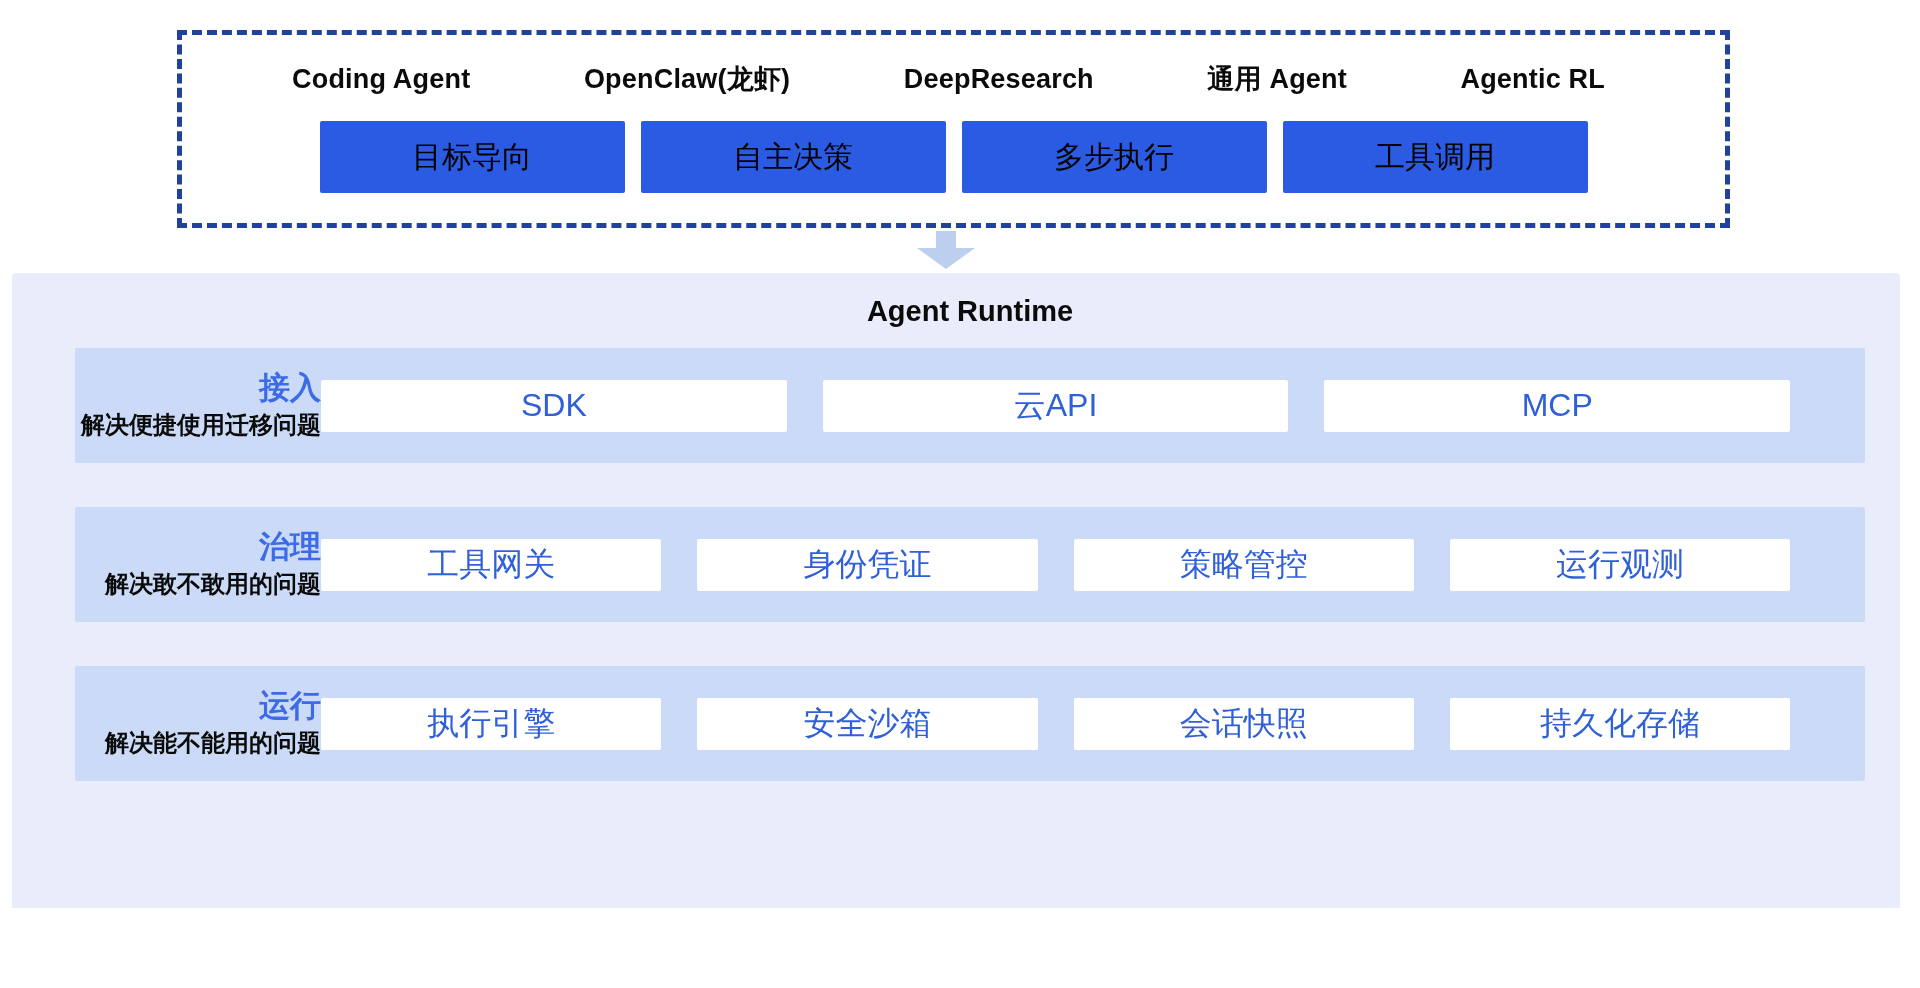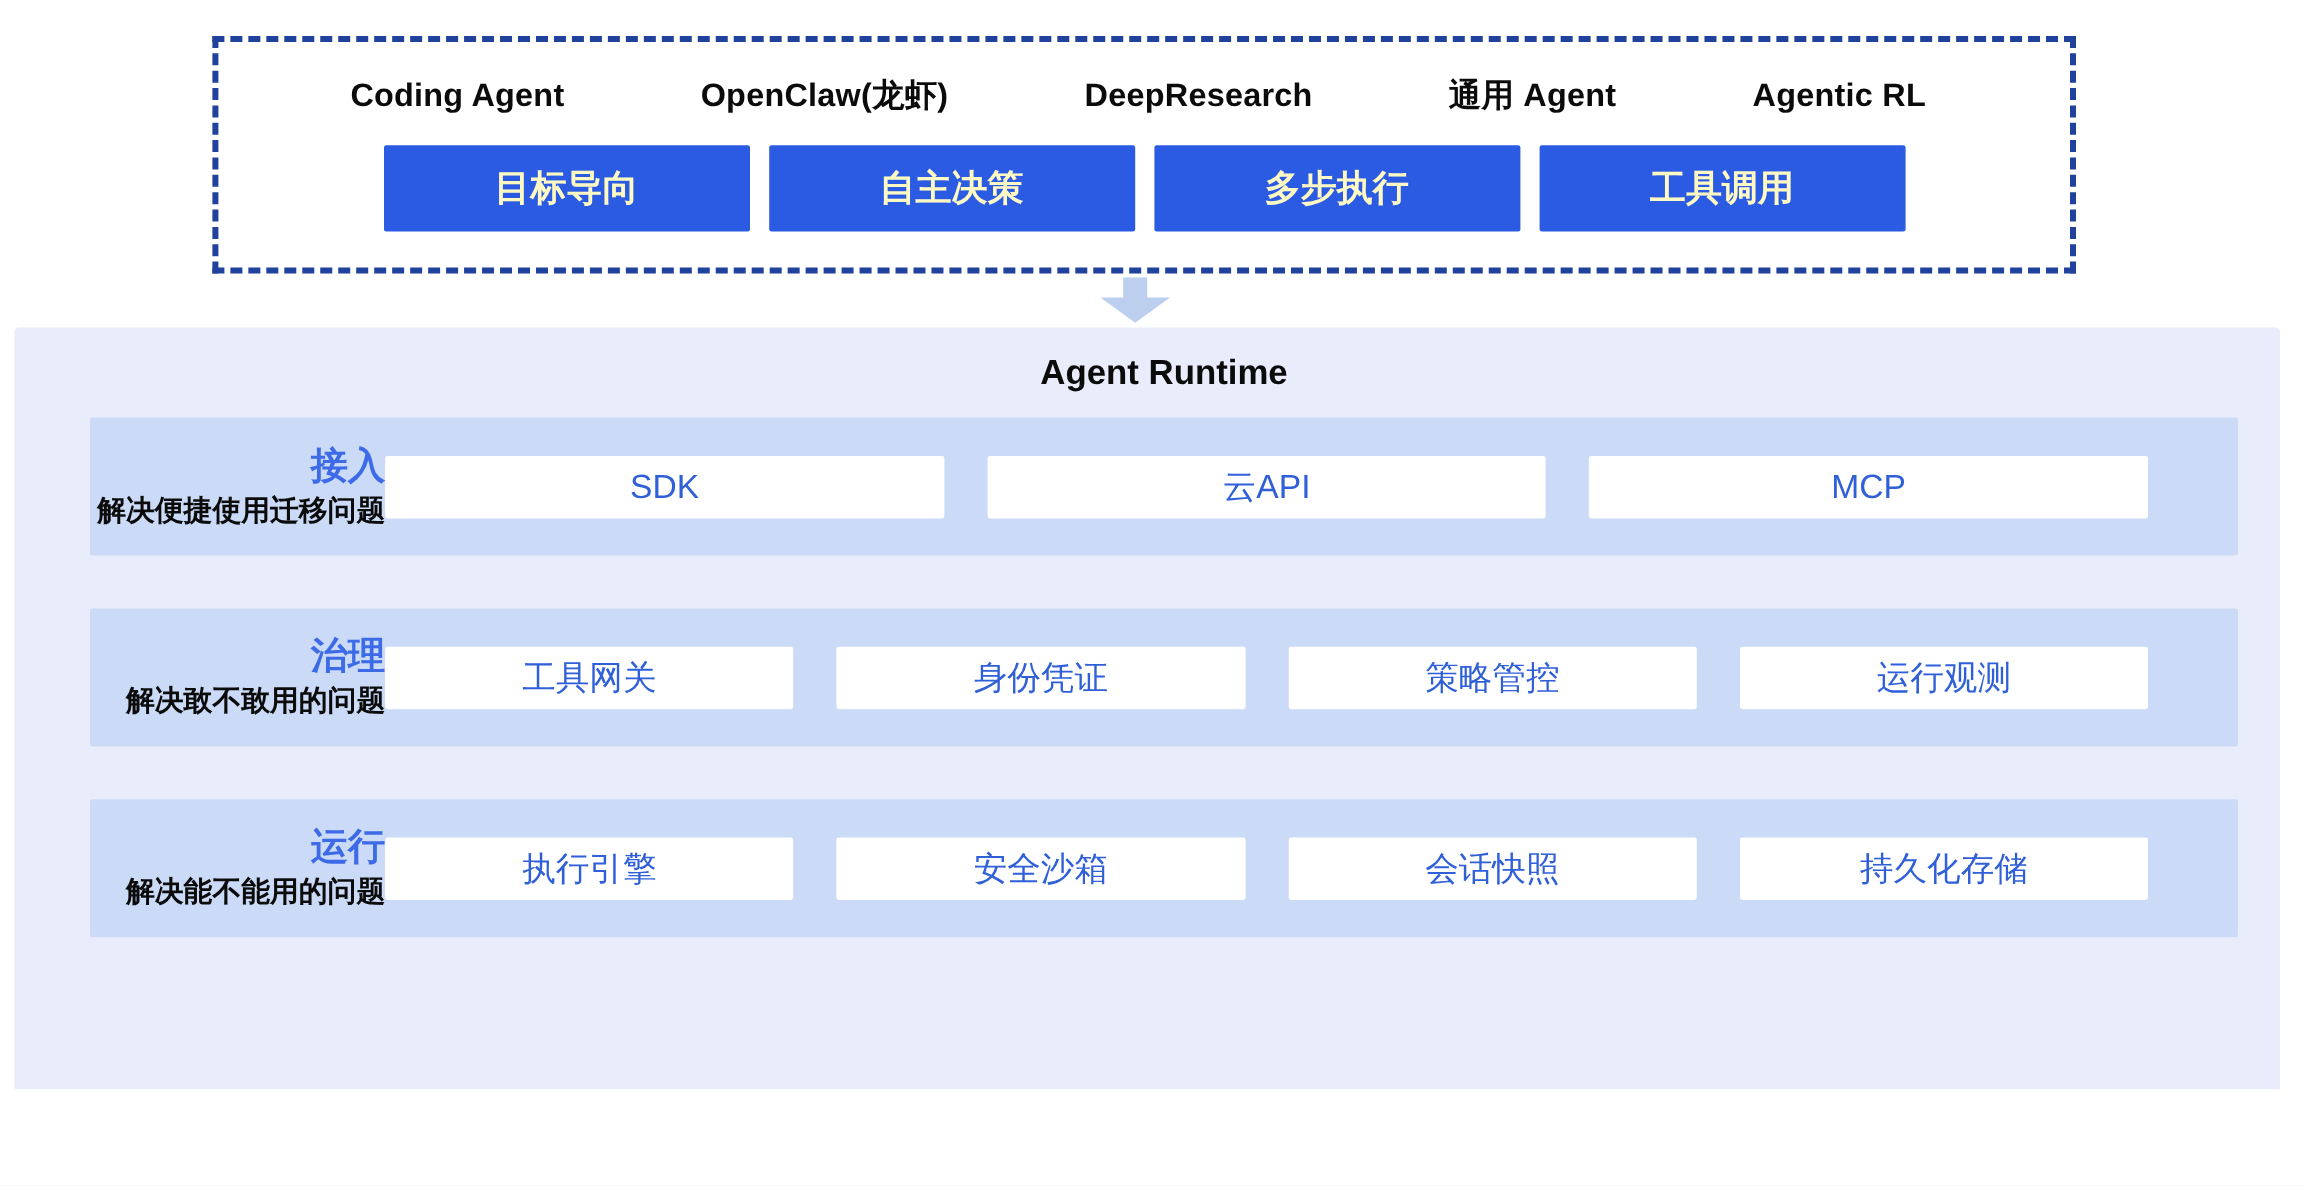--- a/index.html
+++ b/index.html
@@ -42,23 +42,23 @@
   .buttons-row {
     display: flex;
     justify-content: center;
     gap: 16px;
     margin-top: 24px;
   }
   .cap-button {
     width: 305px;
     height: 72px;
     background: #2b5be2;
-    color: #fef9c3;
+    color: #000000;
     font-size: 30px;
-    font-weight: bold;
+    font-weight: normal;
     display: flex;
     align-items: center;
     justify-content: center;
     border-radius: 2px;
   }
 
   
   .down-arrow {
     position: absolute;
     left: 917px;
@@ -127,21 +127,21 @@
     padding-right: 75px;
     align-items: center;
   }
   .item-box {
     flex: 1;
     height: 52px;
     background: #ffffff;
     display: flex;
     align-items: center;
     justify-content: center;
-    font-size: 28px;
+    font-size: 32px;
     font-weight: 500;
     color: #3060d8;
     border-radius: 2px;
     white-space: nowrap;
   }
 </style>
 </head>
 <body>
 
 <div class="stage">

